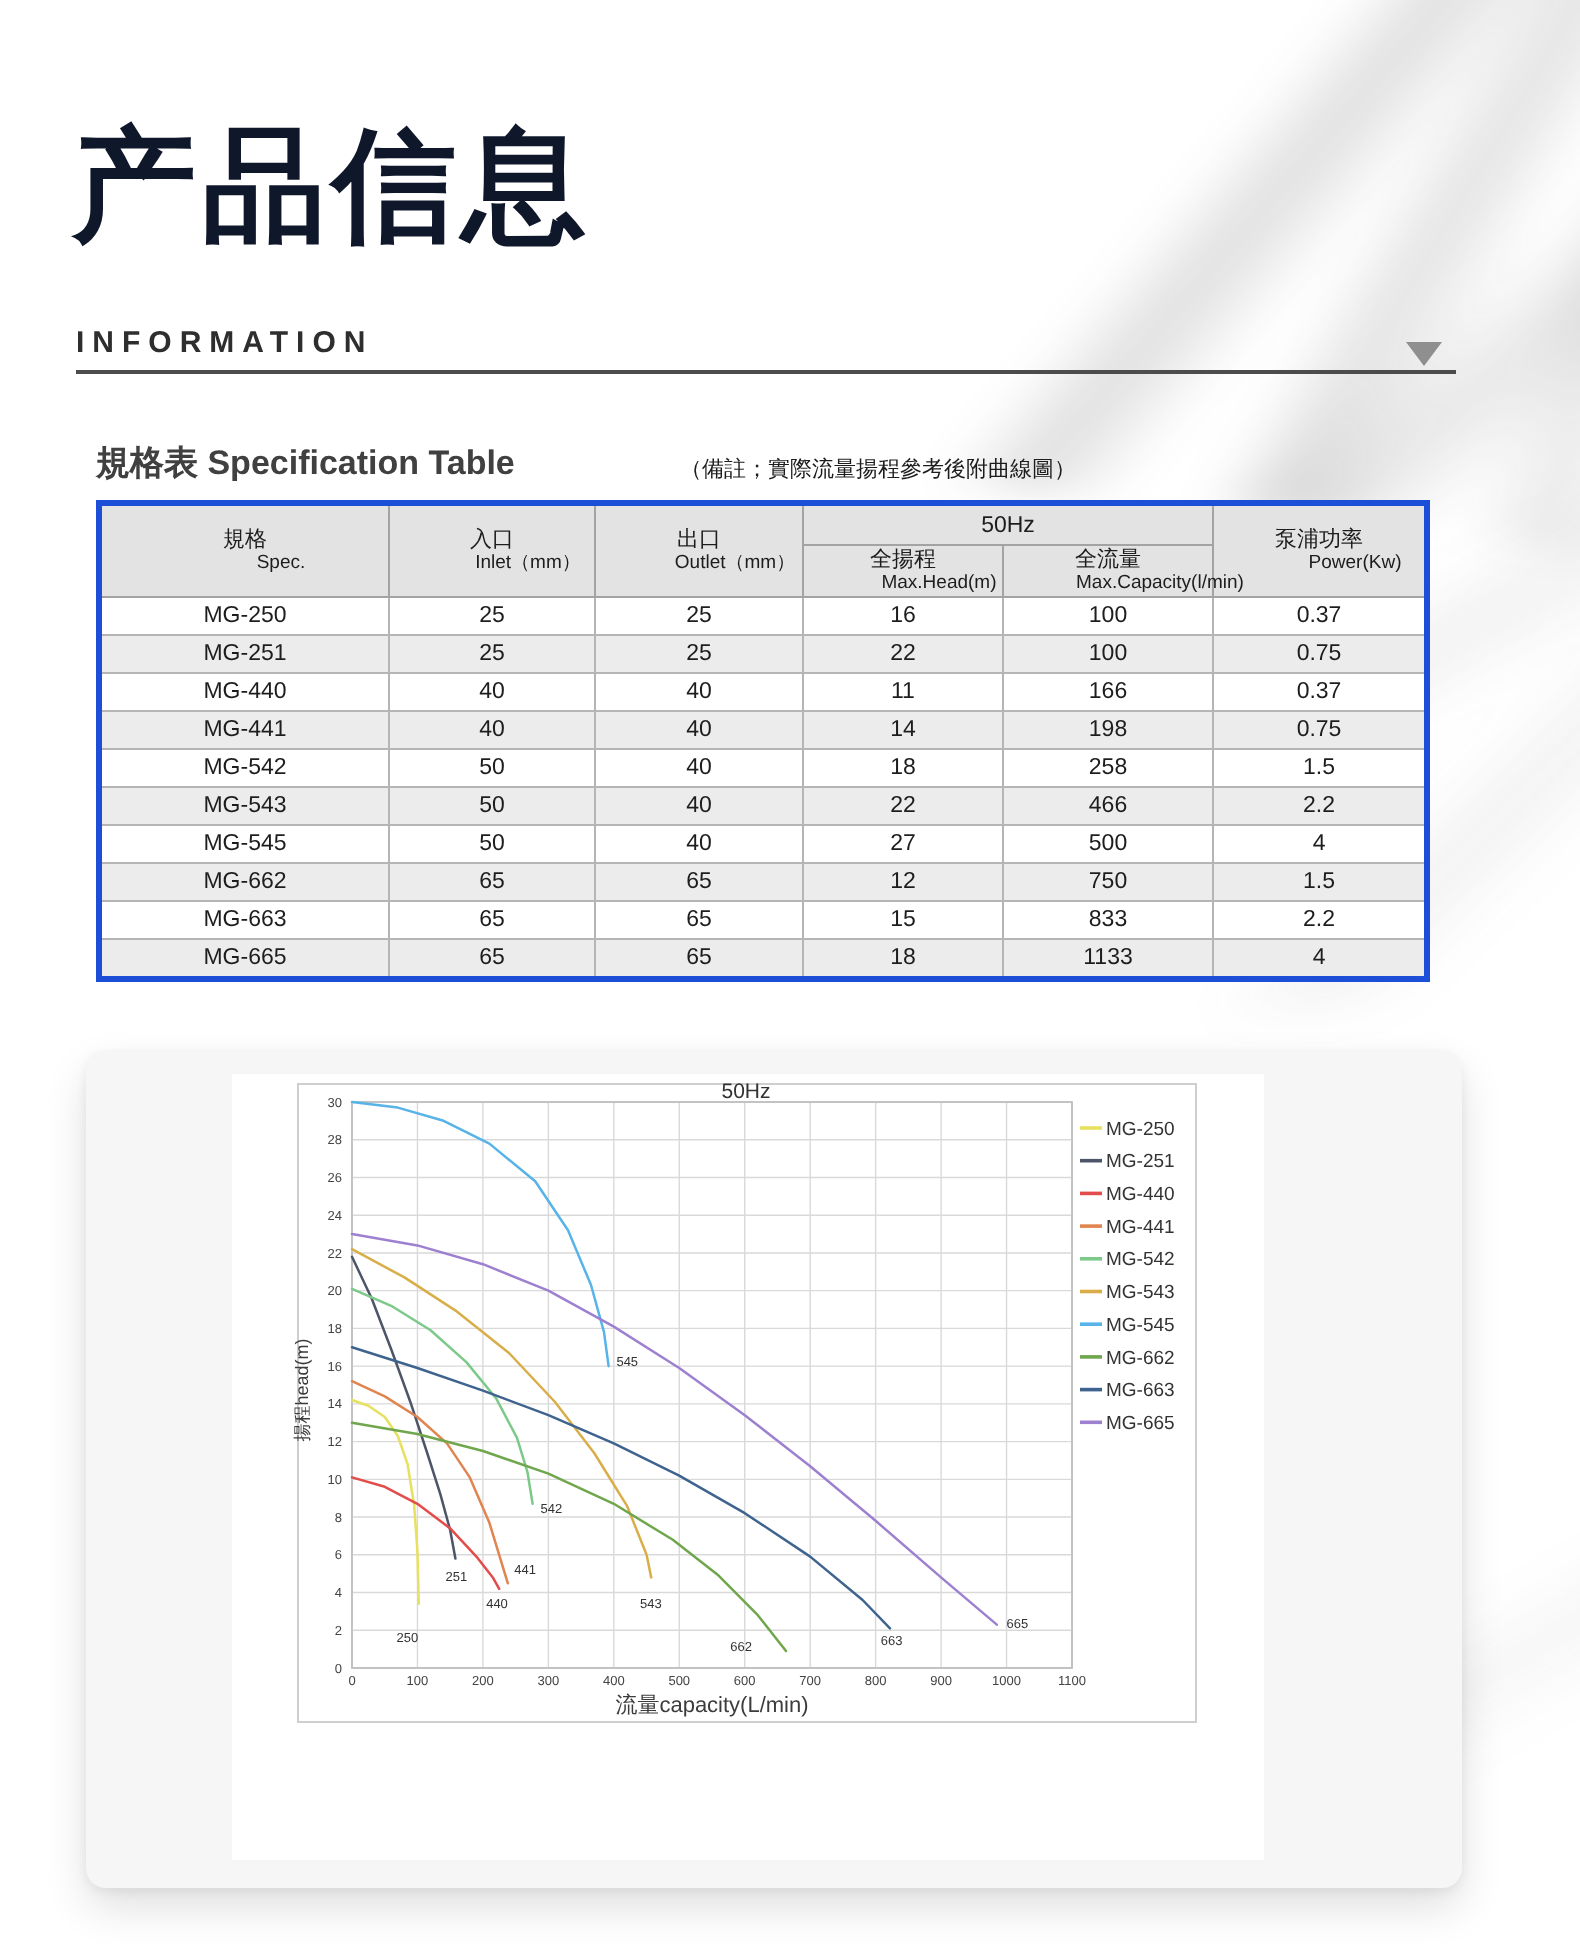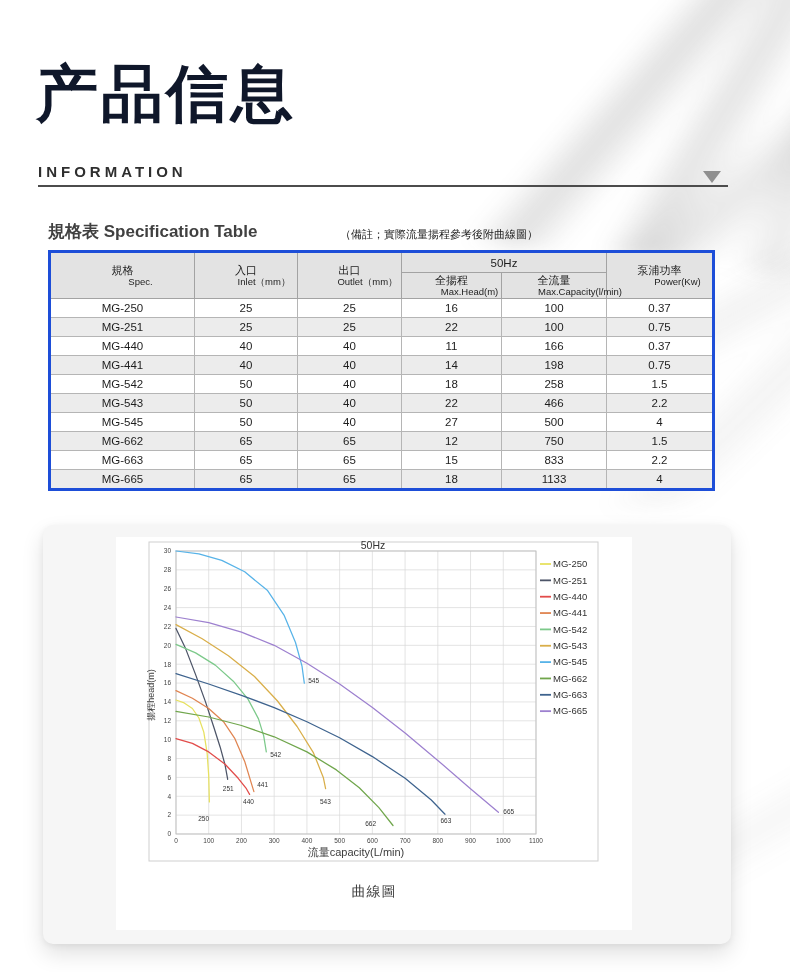--- a/index.html
+++ b/index.html
@@ -329,15 +329,14 @@
         <text x="437" y="144.75000000000003" font-size="9.5" text-anchor="start" fill="#333" font-family="&quot;Liberation Sans&quot;,sans-serif">MG-662</text>
         <polyline points="60.0,136.6 92.7,147.0 125.5,158.3 158.2,170.6 190.9,184.7 223.6,200.8 256.4,219.6 289.1,241.3 315.3,263.0 329.0,277.2" fill="none" stroke="#3e638e" stroke-width="1.25" stroke-linejoin="round" stroke-linecap="round"></polyline>
         <text x="324.43636363636364" y="285.68" font-size="6.5" text-anchor="start" fill="#333" font-family="&quot;Liberation Sans&quot;,sans-serif">663</text>
         <line x1="424" y1="157.8" x2="435" y2="157.8" stroke="#3e638e" stroke-width="1.8"></line>
         <text x="437" y="161.10000000000002" font-size="9.5" text-anchor="start" fill="#333" font-family="&quot;Liberation Sans&quot;,sans-serif">MG-663</text>
         <polyline points="60.0,80.0 92.7,85.7 125.5,95.1 158.2,108.3 190.9,126.3 223.6,147.0 256.4,170.6 289.1,196.1 321.8,223.4 354.5,251.7 382.4,275.3" fill="none" stroke="#9d80cf" stroke-width="1.25" stroke-linejoin="round" stroke-linecap="round"></polyline>
         <text x="387.27272727272725" y="277.19" font-size="6.5" text-anchor="start" fill="#333" font-family="&quot;Liberation Sans&quot;,sans-serif">665</text>
         <line x1="424" y1="174.15" x2="435" y2="174.15" stroke="#9d80cf" stroke-width="1.8"></line>
         <text x="437" y="177.45000000000002" font-size="9.5" text-anchor="start" fill="#333" font-family="&quot;Liberation Sans&quot;,sans-serif">MG-665</text>
       </svg>
-    <div class="chart-caption">曲線圖</div>
   </div>
 </div>
 
 </body></html>

